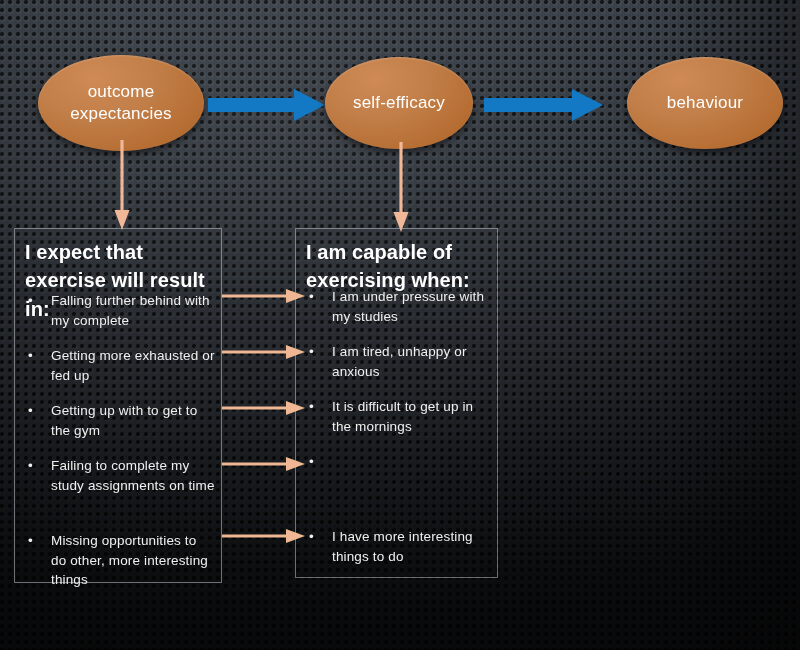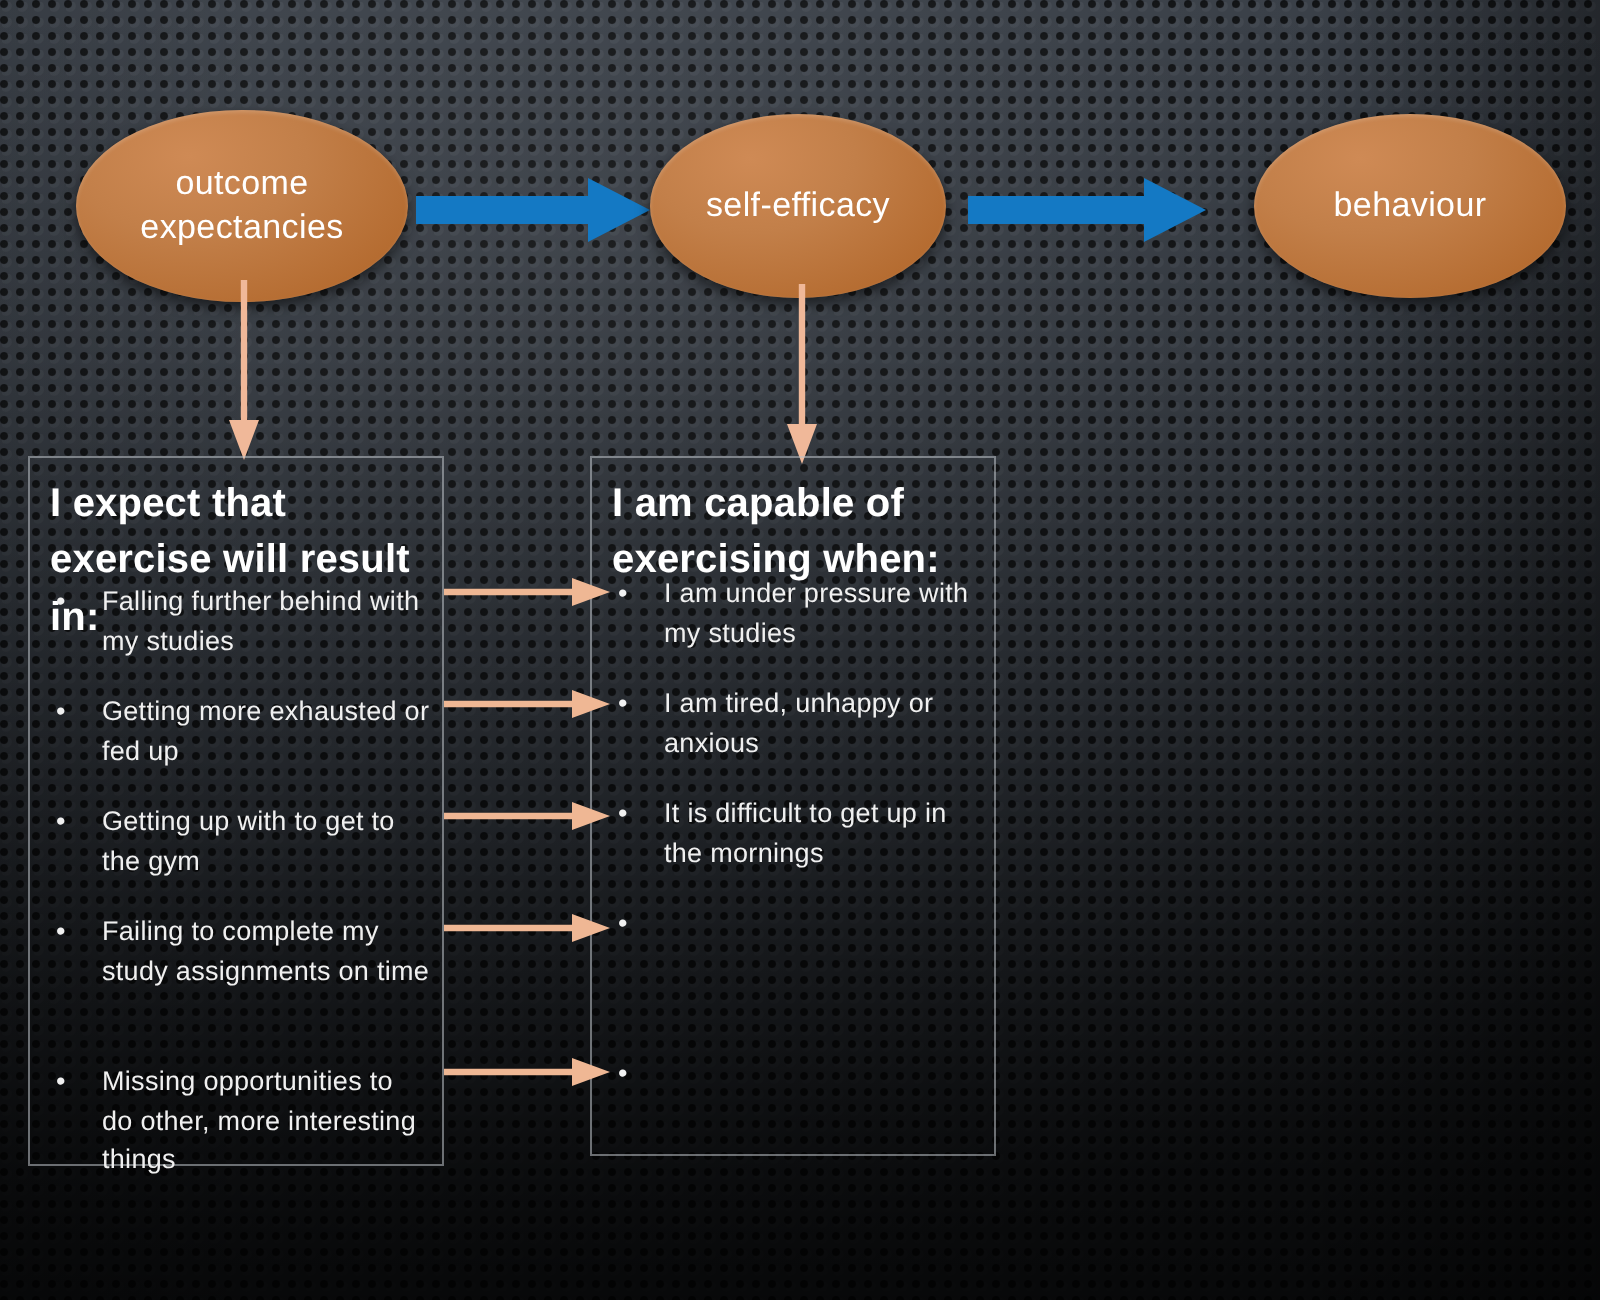--- a/index.html
+++ b/index.html
@@ -156,21 +156,21 @@
     <line x1="10" y1="0" x2="10" y2="74" stroke="#f0b899" stroke-width="3.2"></line>
     <polygon points="10,90 2.5,70 17.5,70" fill="#f0b899"></polygon>
   </svg>
 
   <div class="textbox" id="box-expect">
     <div class="box-heading">I expect that exercise will result in:</div>
 
     <div class="bullet-list">
       <div class="bullet-item" style="top:0px;">
         <span class="dot">•</span>
-        <span>Falling further behind with my studies</span>
+        <span>Falling further behind with my complete</span>
       </div>
       <div class="bullet-item" style="top:55px;">
         <span class="dot">•</span>
         <span>Getting more exhausted or fed up</span>
       </div>
       <div class="bullet-item" style="top:110px;">
         <span class="dot">•</span>
         <span>Getting up with to get to the gym</span>
       </div>
       <div class="bullet-item" style="top:165px;">
@@ -198,20 +198,21 @@
       </div>
       <div class="bullet-item" style="top:110px;">
         <span class="dot">•</span>
         <span>It is difficult to get up in the mornings</span>
       </div>
       <div class="bullet-item" style="top:165px;">
         <span class="dot">•</span>
       </div>
       <div class="bullet-item" style="top:240px;">
         <span class="dot">•</span>
+        <span>I have more interesting things to do</span>
       </div>
     </div>
   </div>
 
   <svg class="mid-arrow" style="left:222px; top:288px;" width="84" height="16" viewBox="0 0 84 16">
     <line x1="0" y1="8" x2="66" y2="8" stroke="#efb794" stroke-width="3.2"></line>
     <polygon points="83,8 64,1 64,15" fill="#efb794"></polygon>
   </svg>
 
   <svg class="mid-arrow" style="left:222px; top:344px;" width="84" height="16" viewBox="0 0 84 16">

